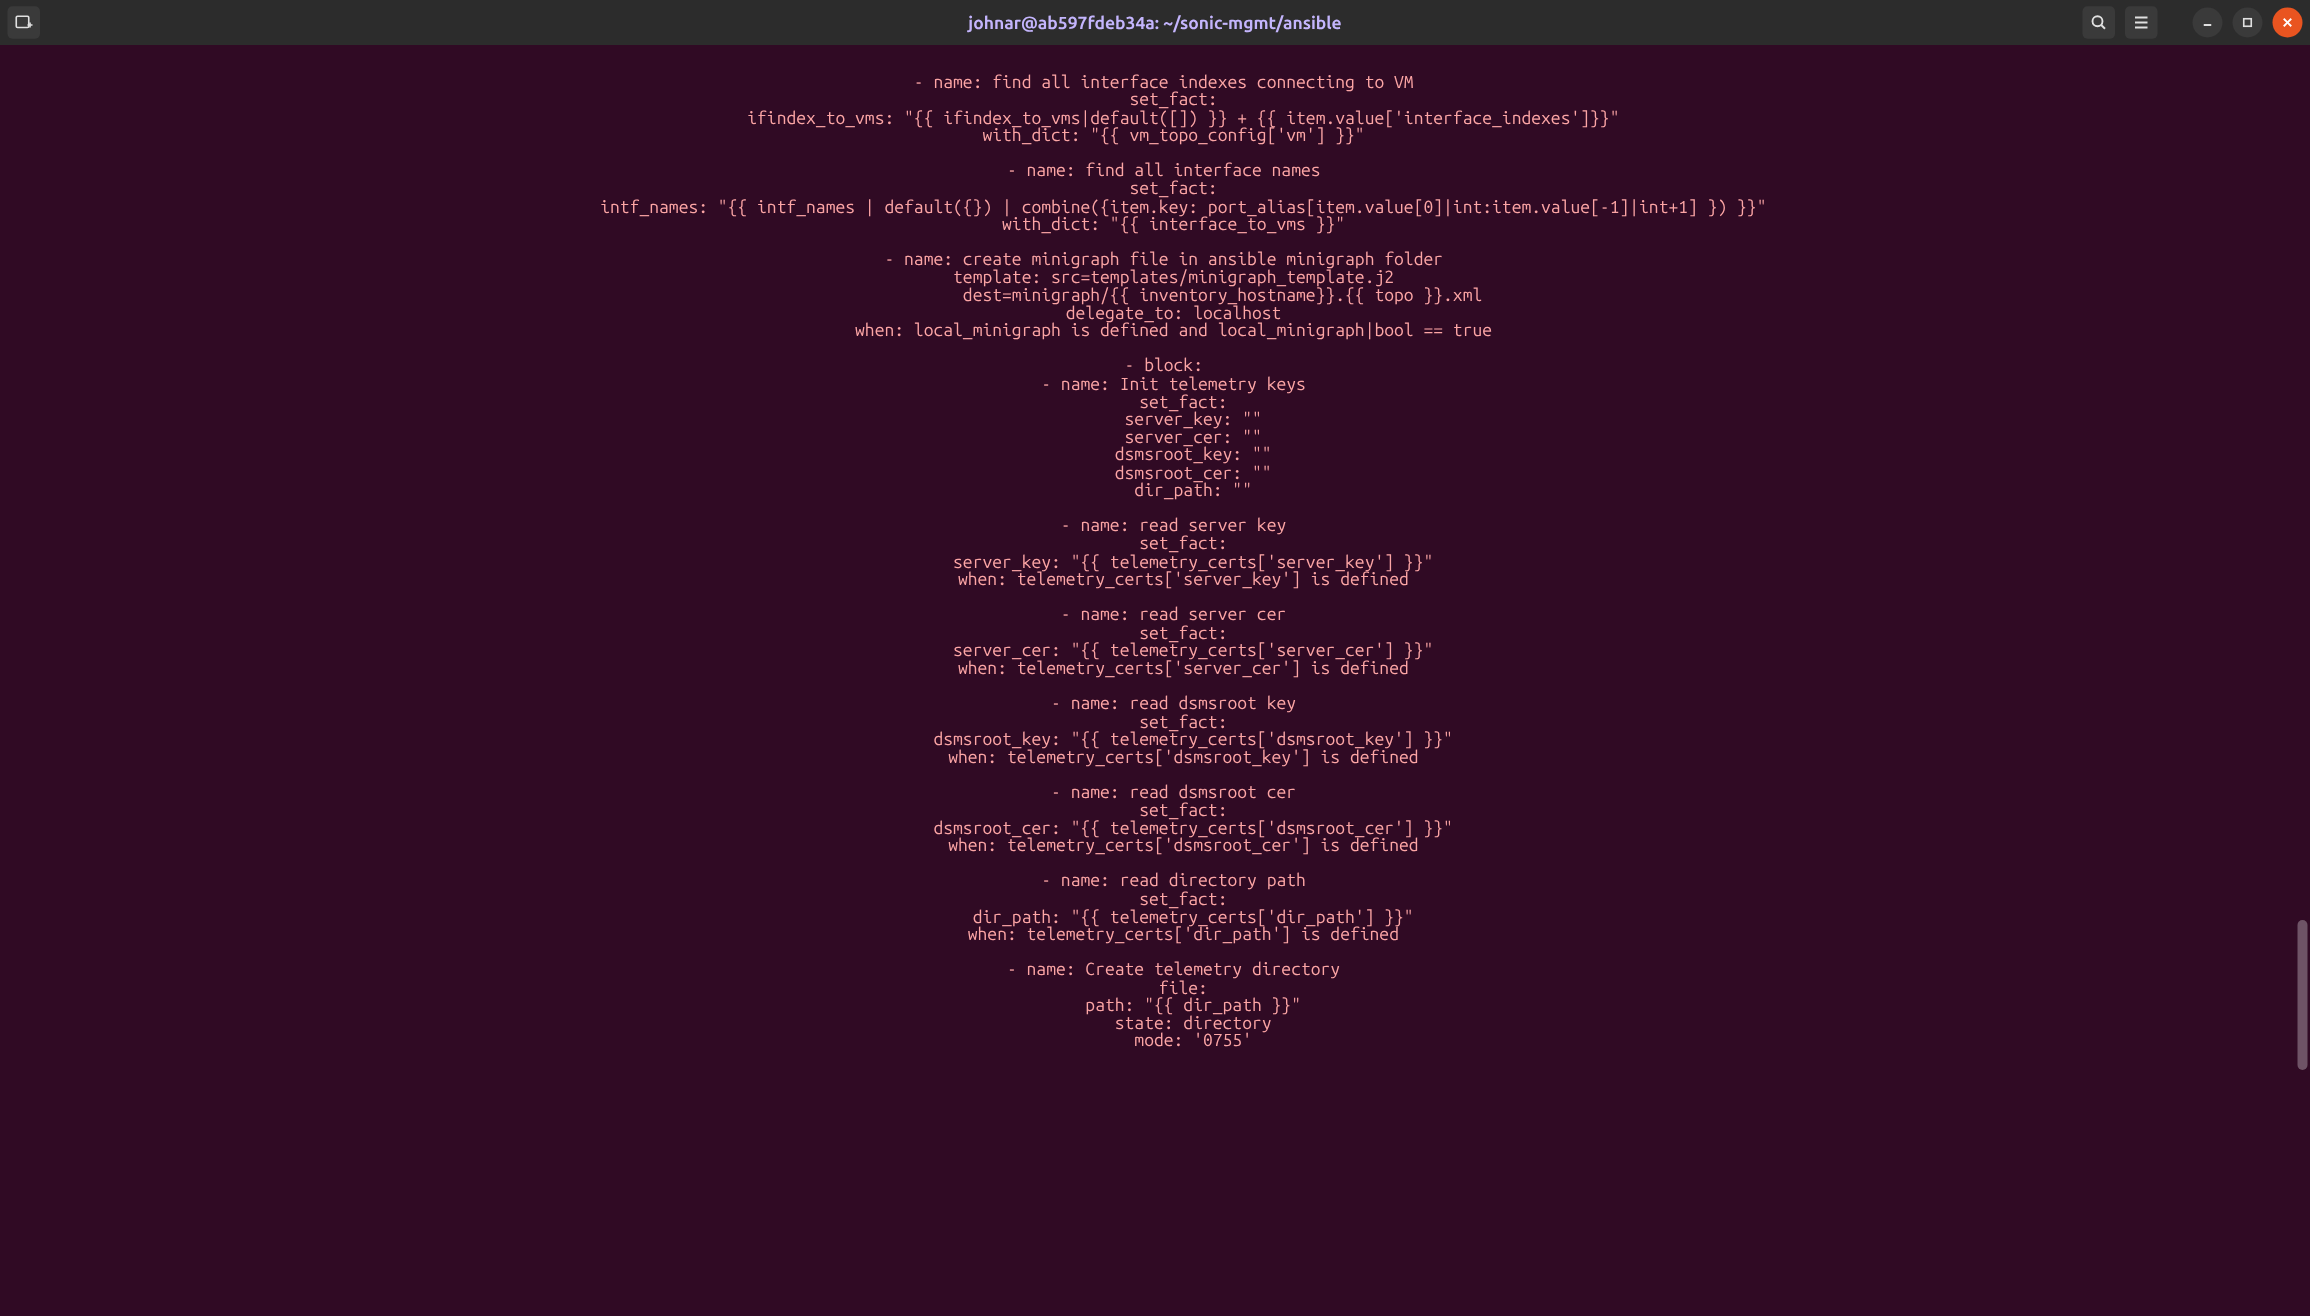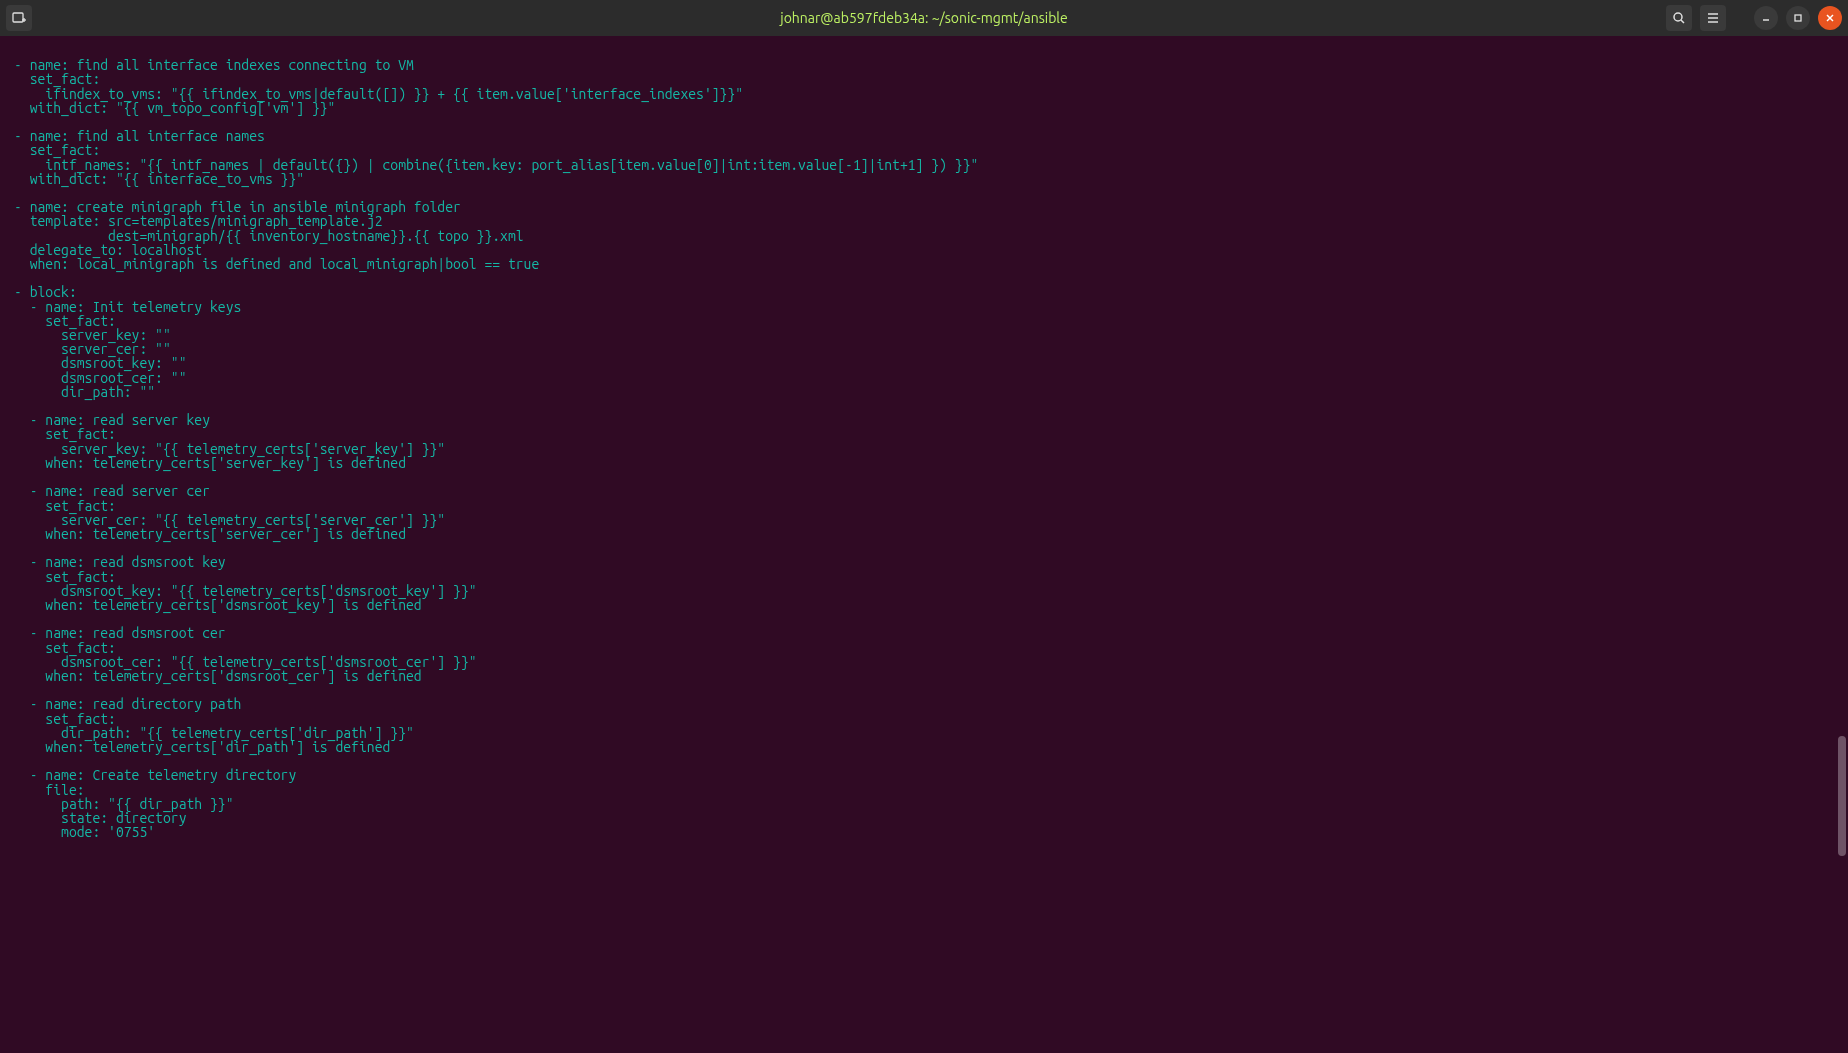--- a/index.html
+++ b/index.html
@@ -25,24 +25,24 @@
     }
     .titlebar-left {
       display: flex;
       align-items: center;
       gap: 6px;
     }
     .titlebar-center {
       position: absolute;
       left: 50%;
       transform: translateX(-50%);
-      color: #bef264;
+      color: #c4b5fd;
       font-family: 'Ubuntu', sans-serif;
       font-size: 14px;
-      font-weight: normal;
+      font-weight: bold;
     }
     .titlebar-right {
       display: flex;
       align-items: center;
       gap: 8px;
     }
     .titlebar-btn {
       width: 26px;
       height: 26px;
       border-radius: 4px;
@@ -76,29 +76,30 @@
     }
     .window-btn.close {
       background: #e95420;
     }
     .window-btn svg {
       width: 10px;
       height: 10px;
     }
     .terminal-body {
       background: #300a24;
-      color: #14b8a6;
+      color: #fca5a5;
       font-size: 14px;
       line-height: 14.2px;
       padding: 8px 0px 8px 14px;
       height: calc(100% - 36px);
       white-space: pre;
       font-family: 'Ubuntu Mono', 'DejaVu Sans Mono', 'Courier New', monospace;
       position: relative;
       overflow: hidden;
+      text-align: center;
     }
     .scrollbar {
       position: absolute;
       right: 2px;
       top: 700px;
       width: 8px;
       height: 120px;
       background: rgba(255,255,255,0.3);
       border-radius: 4px;
     }

